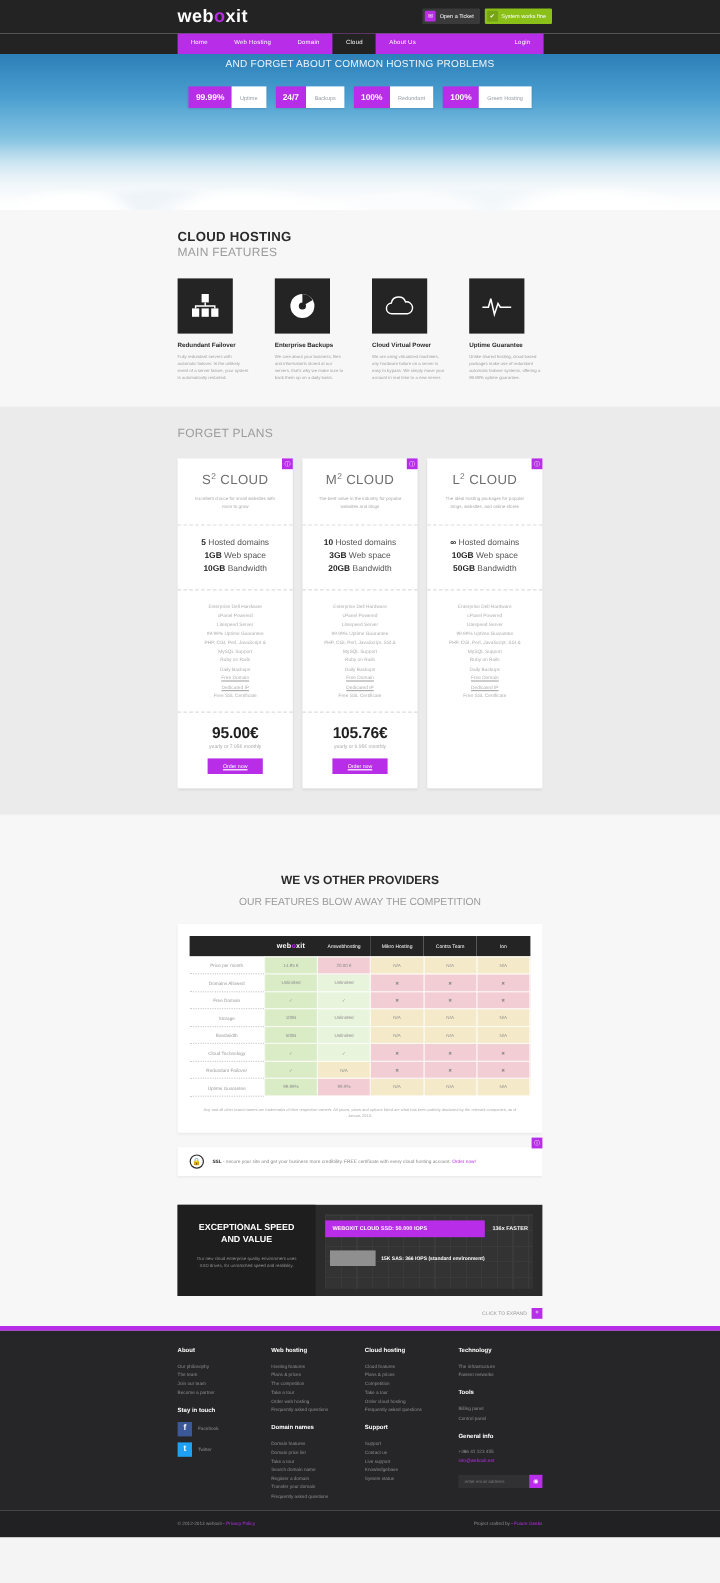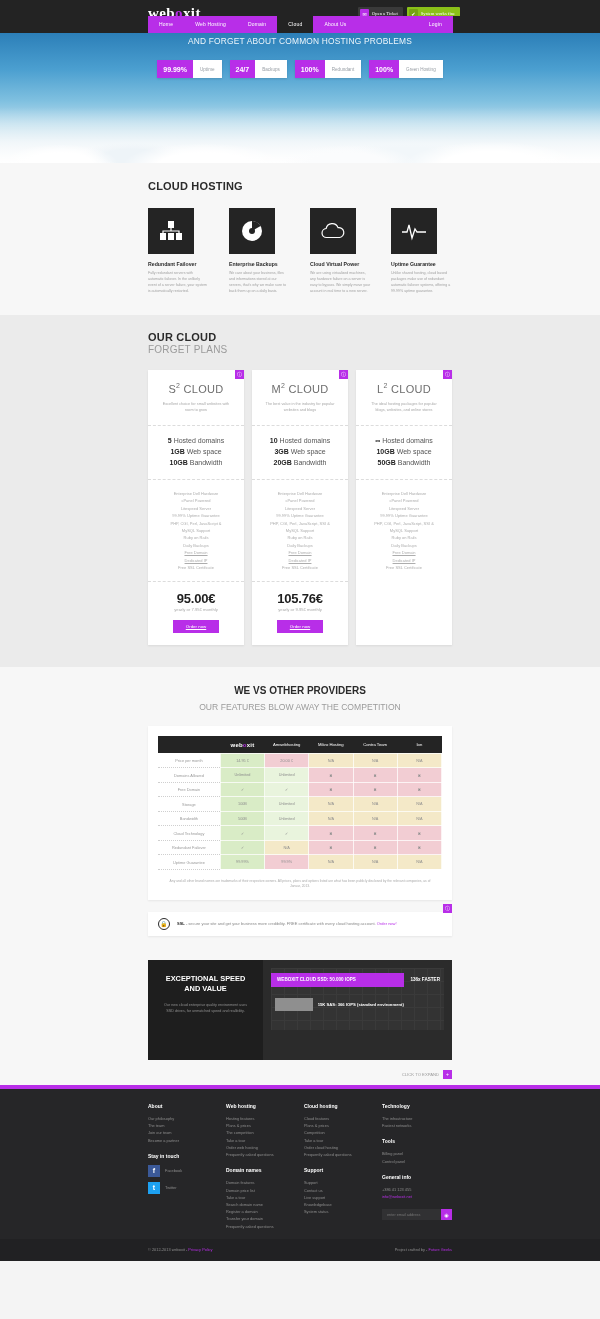--- a/index.html
+++ b/index.html
@@ -3,21 +3,21 @@
 <meta charset="utf-8">
 <style>
   * { box-sizing: border-box; margin: 0; padding: 0; }
   body {
     width: 600px; height: 1319px;
     font-family: "Liberation Sans", sans-serif;
     background: #f4f4f4;
     overflow: hidden;
   }
   
-  .topbar { background:#232323; height:16px; position:relative;font-family:Liberation Serif, serif; }
+  .topbar { background:#232323; height:28px; position:relative; }
   .logo { position:absolute; left:148px; top:5px; color:#fff; font-size:15px; font-weight:bold; letter-spacing:0.4px; }
   .logo .o { color:#b82ee8; }
   .topbtns { position:absolute; right:140px; top:7px; display:flex; gap:4px; }
   .tbtn { display:flex; align-items:center; gap:3px; height:13px; padding:0 5px 0 2px; font-size:4.6px; color:#fff; border-radius:1px; }
   .tbtn.ticket { background:#3a3a3a; }
   .tbtn.status { background:#8bc019; }
   .tbico { width:9px; height:9px; display:flex; align-items:center; justify-content:center; border-radius:1px; font-size:5px; color:#fff; }
   .tbtn.ticket .tbico { background:#b82ee8; }
   .tbtn.status .tbico { background:#76a412; }
   
@@ -68,21 +68,21 @@
   .plan .pfeat { border-top:1px dashed #dcdcdc; padding:10px 10px 10px; text-align:center; }
   .plan .pfeat div { font-size:4px; color:#adadad; line-height:1.85; }
   .plan .pfeat div.u { text-decoration:underline; }
   .plan .pprice { border-top:1px dashed #dcdcdc; padding:9px 0 0; text-align:center; }
   .plan .pprice .amt { font-size:13px; font-weight:bold; color:#1f1f1f; letter-spacing:-0.2px; }
   .plan .pprice .per { font-size:4.2px; color:#a9a9a9; margin-top:1px; }
   .plan .order { display:inline-block; margin:8px 0 12px; background:#b82ee8; color:#fff; font-size:4.4px; padding:4px 13px; }
   
   .cmp-sec { background:#f7f7f7; padding:18px 148px 18px; }
   .cmp-head { text-align:center; }
-  .cmp-head .t { font-size:10px; font-weight:bold; color:#2b2b2b; }
+  .cmp-head .t { font-size:10px; font-weight:bold; color:#2b2b2b;margin-top:32px; }
   .cmp-head .s { font-size:8.6px; color:#9b9b9b; margin-top:6px; }
   .cmp-card { background:#fff; box-shadow:0 1px 2px rgba(0,0,0,0.07); margin-top:14px; padding:10px; }
   table.cmp { width:100%; border-collapse:collapse; table-layout:fixed; }
   table.cmp th { background:#242424; color:#fff; font-size:4.2px; height:17px; font-weight:normal; }
   table.cmp th.blank { background:#242424; width:22%; }
   table.cmp th.brand { font-size:6px; font-weight:bold; letter-spacing:0.2px; }
   table.cmp th.brand .o { color:#b82ee8; }
   table.cmp td { height:14.5px; text-align:center; font-size:3.8px; color:#8e8e8e; border:1px solid rgba(255,255,255,0.75); }
   table.cmp td.rl { text-align:center; color:#9a9a9a; background:#fff; border:none; border-bottom:1px dotted #cfcfcf; font-size:3.9px; }
   td.g { background:#d9ecc6; }
@@ -92,21 +92,21 @@
   .cmp-note { font-size:3.3px; color:#aaa; text-align:center; line-height:1.7; margin-top:9px; padding:0 8px; }
   
   .ssl { background:#fff; margin-top:12px; height:24px; display:flex; align-items:center; padding:0 10px; position:relative; box-shadow:0 1px 2px rgba(0,0,0,0.07); }
   .ssl .lock { width:12px; height:12px; border:1px solid #2b2b2b; border-radius:50%; display:flex; align-items:center; justify-content:center; font-size:6px; }
   .ssl .txt { font-size:4px; color:#888; margin-left:7px; }
   .ssl .txt b { color:#2b2b2b; }
   .ssl .txt a { color:#b82ee8; text-decoration:none; }
   .ssl .dot { position:absolute; right:0; top:-8px; width:9px; height:9px; background:#b82ee8; color:#fff; font-size:5px; display:flex; align-items:center; justify-content:center; }
   
   .speed-sec { background:#f7f7f7; padding:6px 148px 0; }
-  .speed { display:flex; height:100px; background:#2b2b2b; }
+  .speed { display:flex; height:76px; background:#2b2b2b; }
   .speed .left { width:115px; background:#1e1e1e; padding:14px 13px 0; }
   .speed .left h3 { color:#fff; font-size:7.4px; font-weight:bold; text-align:center; line-height:1.35; }
   .speed .left p { color:#8e8e8e; font-size:3.7px; text-align:center; line-height:1.65; margin-top:8px; }
   .speed .right { flex:1; padding:8px; }
   .speed .chart { height:62px; background:
       repeating-linear-gradient(to right, #3a3a3a 0 1px, transparent 1px 13px),
       repeating-linear-gradient(to bottom, #3a3a3a 0 1px, transparent 1px 13px), #333; position:relative; }
   .bar1 { position:absolute; left:0; top:5px; width:77%; height:14px; background:#b82ee8; color:#fff; font-size:4.6px; font-weight:bold; display:flex; align-items:center; padding-left:6px; }
   .lbl1 { position:absolute; right:4px; top:5px; height:14px; display:flex; align-items:center; color:#fff; font-size:4.6px; font-weight:bold; }
   .bar2 { position:absolute; left:4px; top:30px; width:22%; height:13px; background:#8f8f8f; }
@@ -183,20 +183,21 @@
     </div>
     <div class="badge">
       <span class="val">100%</span>
       <span class="lbl">Green Hosting</span>
     </div>
   </div>
 </div>
 
 <div class="features-sec">
   <div class="sec-title">CLOUD HOSTING</div>
+  <div class="sec-sub">MAIN FEATURES</div>
   <div class="feat-row">
     <div class="feat">
       <div class="ico">
         <svg width="24" height="22" viewBox="0 0 24 22">
             <rect x="9" y="1" width="6" height="7" fill="#fff"></rect>
             <rect x="1" y="13" width="6" height="7" fill="#fff"></rect>
             <rect x="9" y="13" width="6" height="7" fill="#fff"></rect>
             <rect x="17" y="13" width="6" height="7" fill="#fff"></rect>
             <path d="M12 8v3M4 13v-2h16v2" stroke="#fff" stroke-width="1.2" fill="none"></path>
           </svg>
@@ -230,21 +231,20 @@
             <polyline points="1,11 6,11 8,4 11,17 14,8 16,11 25,11" fill="none" stroke="#fff" stroke-width="1.3"></polyline>
           </svg>
       </div>
       <h4>Uptime Guarantee</h4>
       <p>Unlike shared hosting, cloud based packages make use of redundant automatic failover systems, offering a 99.99% uptime guarantee.</p>
     </div>
   </div>
 </div>
 
 <div class="plans-sec">
-  <div class="sec-title">OUR CLOUD</div>
   <div class="sec-sub">FORGET PLANS</div>
   <div class="plan-row" id="plan-row">
       <div class="plan">
         <div class="info-dot">ⓘ</div>
      <div class="pname">S<sup>2</sup> CLOUD</div>
      <div class="pdesc">Excellent choice for small websites with room to grow</div>
      <div class="pspecs">
           <div><b>5</b> Hosted domains</div>
           <div><b>1GB</b> Web space</div>
           <div><b>10GB</b> Bandwidth</div>

